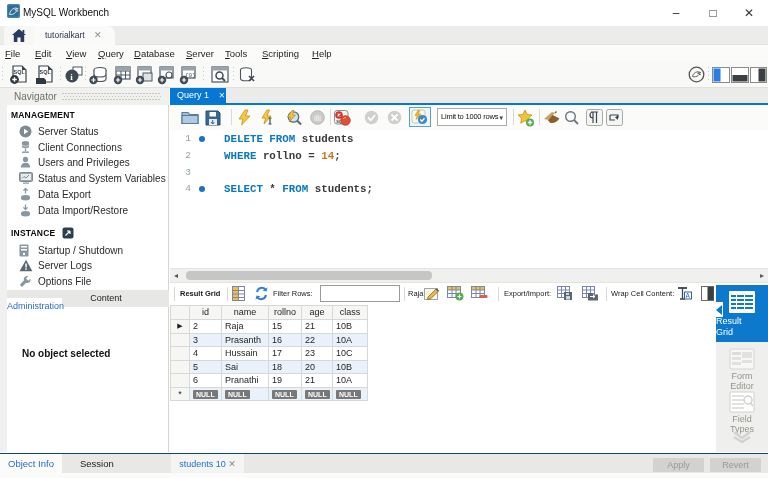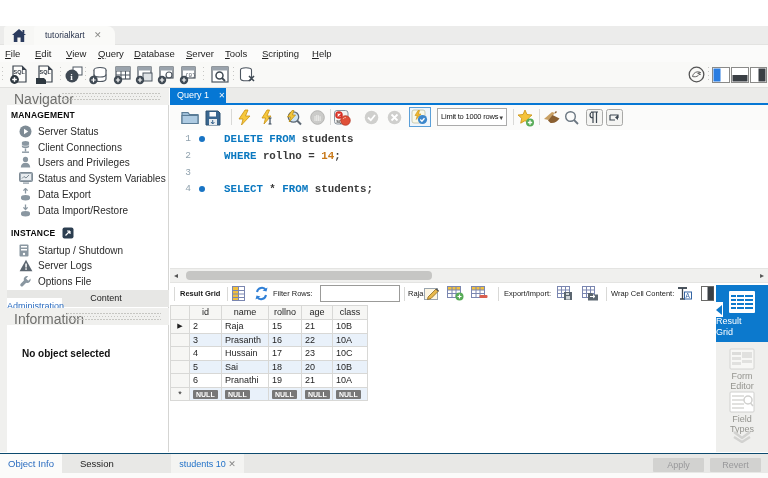--- a/index.html
+++ b/index.html
@@ -18,21 +18,21 @@
 #menu span{position:absolute;top:3px}
 #menu u{text-decoration:underline}
 
 #toolbar{position:absolute;left:0;top:62px;width:768px;height:26px;background:#f9f9f7;border-bottom:1px solid #e0e0de}
 .tbi{position:absolute;top:3px;width:20px;height:20px}
 .tsep{position:absolute;top:5px;width:1px;height:16px;background:#d9d9d7}
 #toolbar .tsep{background:repeating-linear-gradient(#c8c8c6 0 1.5px,transparent 1.5px 4px)}
 
 #left{position:absolute;left:0;top:88px;width:169px;height:364px;background:#fff;border-right:1px solid #d5d5d3}
 #lstrip{position:absolute;left:0;top:0;width:7px;height:364px;background:#f0f0ee}
-.phead{position:absolute;left:7px;width:162px;height:17px;background:#f0f0ee;color:#6f6f6d;padding:3px 0 0 7px;font-size:14px}
+.phead{position:absolute;left:7px;width:162px;height:17px;background:#f0f0ee;color:#6f6f6d;padding:3px 0 0 7px;font-size:10px}
 .phead .dots{position:absolute;top:4px;height:8px;right:8px;background:radial-gradient(circle at 1px 1.5px,#c6c6c2 0.8px,transparent 1px),radial-gradient(circle at 2.5px 4.5px,#c6c6c2 0.8px,transparent 1px);background-size:3px 6px}
 .sect{position:absolute;left:11px;font-weight:bold;color:#0a0a0a;font-size:8.5px;letter-spacing:0.2px}
 .nitem{position:absolute;left:38px;color:#2a2a2a;white-space:nowrap;font-size:10px}
 .nico{position:absolute;left:19px;width:14px;height:14px}
 .ltabs{position:absolute;left:7px;width:162px;height:17px;background:#e7e7e5;font-size:9px}
 #info-none{position:absolute;left:22px;top:260px;font-weight:bold;font-size:10px;color:#111}
 
 #main{position:absolute;left:170px;top:88px;width:598px;height:364px;background:#fff}
 #qtab{position:absolute;left:0;top:0;width:56px;height:15px;background:#0677d4;color:#fff;line-height:15px;padding-left:7px;font-size:9px;white-space:nowrap;z-index:2}
 #qtabline{position:absolute;left:0;top:15px;width:598px;height:2px;background:#0677d4}
@@ -67,20 +67,31 @@
 
 #bottom{position:absolute;left:0;top:453px;width:768px;height:21px;background:#e8e8e6;border-top:1px solid #0c4a6e;font-size:9.5px}
 .btab{position:absolute;top:0;height:20px;line-height:20px}
 .btn{position:absolute;top:4px;width:51px;height:14px;background:#d2d2d0;color:#98989a;text-align:center;line-height:14px;border-radius:1px;font-size:9px}
 #bedge{position:absolute;left:0;top:473px;width:768px;height:5px;background:#fbfbfa}
 svg{display:block}
 </style></head>
 <body>
 <div id="win">
 
+<div id="title">
+ <svg class="abs" style="left:7px;top:4px" width="13" height="14" viewBox="0 0 13 14">
+        <rect x="0" y="0" width="13" height="14" rx="2" fill="#2e6e96"></rect>
+        <rect x="0.7" y="0.7" width="11.6" height="12.6" rx="1.5" fill="none" stroke="#5d94b5" stroke-width="0.8"></rect>
+        <path d="M2.5 10.5 C3 7 5 4.8 7.5 4.2 C9 3.9 10.5 4.3 11.2 4.9 C10 4.8 8.6 5 7.8 5.8 C9.8 5.7 10.8 7 10.8 7 L9.2 7.2 C9.2 7.2 8.3 9.6 5.8 10.2 C4.5 10.5 3.2 10.6 2.5 10.5 Z" fill="none" stroke="#fff" stroke-width="0.8"></path>
+      </svg>
+ <div class="txt">MySQL Workbench</div>
+ <div class="wbtn" style="left:656px">–</div>
+ <div class="wbtn" style="left:693px">□</div>
+ <div class="wbtn" style="left:729px">✕</div>
+</div>
 
 <div id="menu">
  <span style="left:5px"><u>F</u>ile</span>
  <span style="left:35px"><u>E</u>dit</span>
  <span style="left:66px"><u>V</u>iew</span>
  <span style="left:98px"><u>Q</u>uery</span>
  <span style="left:134px"><u>D</u>atabase</span>
  <span style="left:186px"><u>S</u>erver</span>
  <span style="left:225px"><u>T</u>ools</span>
  <span style="left:262px"><u>S</u>cripting</span>
@@ -291,21 +302,20 @@
  <div class="nico" style="top:187px">
         <svg width="13" height="13" viewBox="0 0 13 13">
           <path d="M11.5 3.5 a3.4 3.4 0 0 1-4.3 4.3 L4 11 a1.6 1.6 0 0 1-2.3-2.3 L4.9 5.5 a3.4 3.4 0 0 1 4.3-4.3 L7 3.4 l2.3 2.3 z" fill="#8a97a1"></path>
         </svg>
       </div>
  <div class="nitem" style="top:188px">Options File</div>
  <div class="ltabs" style="top:202px">
    <div style="position:absolute;left:0;top:8px;width:55px;height:17px;background:#fff;color:#2a6cc0;text-align:right;line-height:16px">Administration</div>
    <div style="position:absolute;left:73px;top:0;width:52px;height:17px;color:#222;text-align:center;line-height:16px">Content</div>
  </div>
- <div class="phead" style="top:220px">Information<span class="dots" style="left:60px"></span></div>
  <div id="info-none">No object selected</div>
 </div>
 
 <div id="main">
  <div style="position:absolute;left:0;top:0;width:598px;height:15px;background:#ebebe9"></div>
       <div id="qtab">Query 1 <span style="margin-left:7px;font-size:8px;opacity:.9">✕</span></div>
  <div id="qtabline"></div>
  <div id="qtb">
   <div class="qi" style="left:11px">
           <svg width="18" height="16" viewBox="0 0 18 16" style="margin-top:2px">

